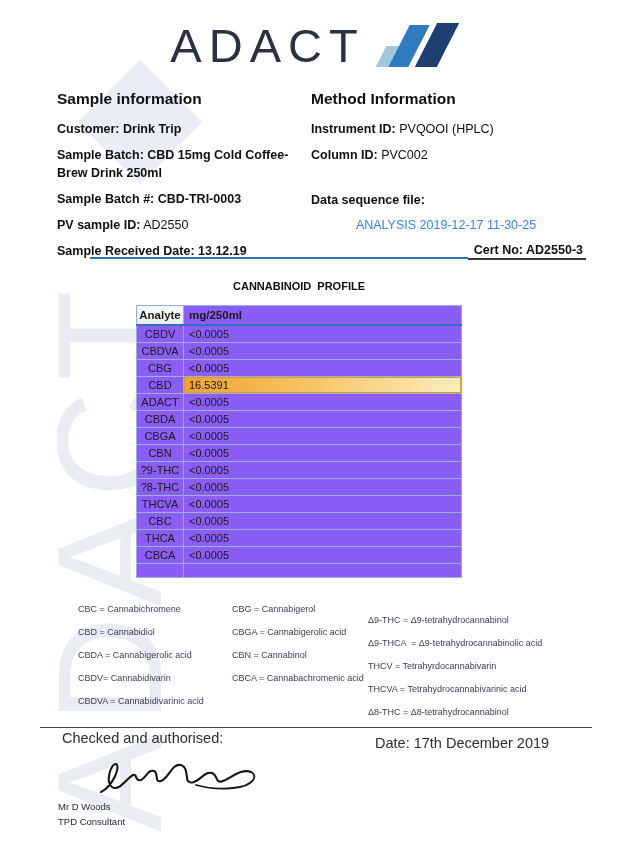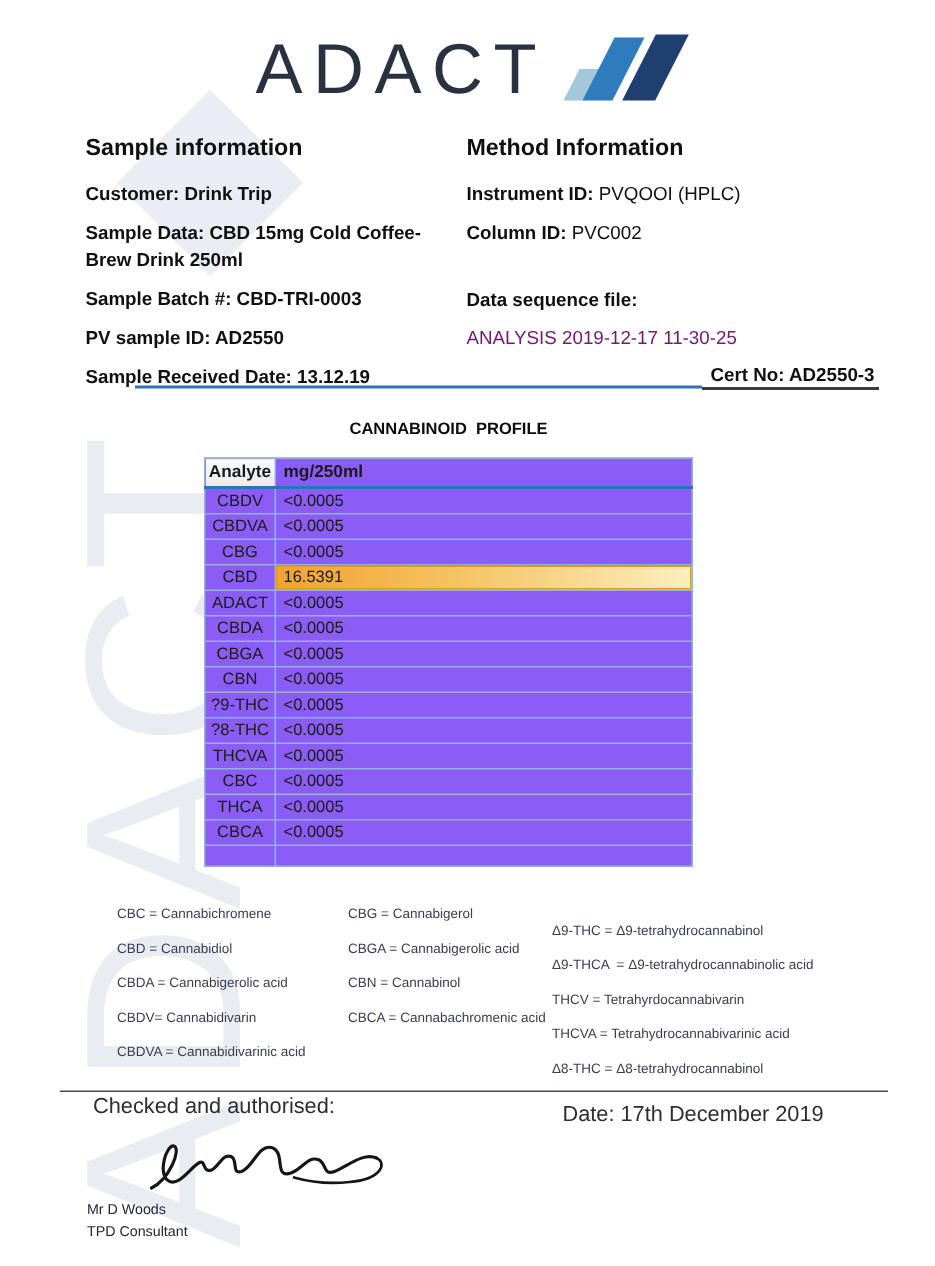--- a/index.html
+++ b/index.html
@@ -28,21 +28,21 @@
   .mk-mid{left:20px;width:20px;height:42px;background:#2e7bbd;}
   .mk-dark{left:47px;width:22px;height:44px;background:#1e3f70;}
   
   .sample-col{left:57px;top:90px;width:250px;}
   .method-col{left:311px;top:90px;width:270px;}
   .col-title{font-size:15.5px;font-weight:bold;color:#101010;margin:0 0 13px 0;}
   .field{font-size:12.5px;line-height:1.4;margin-bottom:8.5px;color:#101010;}
   .sample-col .field{font-weight:bold;}
   .field .lbl{font-weight:bold;}
   #method-fields .field:nth-child(3){margin-top:27px;}
-  .analysis-line{font-size:12.5px;color:#701a75;margin-top:0;}
+  .analysis-line{font-size:12.5px;color:#3b82f6;margin-top:0;text-align:center;}
   
   .cert-row{left:90px;top:243px;width:496px;display:flex;align-items:flex-end;}
   .cert-rule{flex:1;height:2px;background:#2e74b5;margin-bottom:1px;}
   .cert-text{font-size:12.5px;font-weight:bold;color:#101010;white-space:nowrap;
     border-bottom:2px solid #3b3b3b;padding:0 3px 1px 6px;}
   
   .table-title{left:136px;top:280px;width:326px;text-align:center;
     font-size:11px;font-weight:bold;color:#0c0c0c;white-space:pre;}
   table.cprofile{left:136px;top:305px;width:326px;border-collapse:collapse;
     font-size:11px;background:#8b5cf6;position:absolute;z-index:1;table-layout:fixed;}
@@ -81,23 +81,23 @@
     <span class="mk-light"></span>
     <span class="mk-mid"></span>
     <span class="mk-dark"></span>
   </div>
 </div>
 
 <div class="layer sample-col">
   <h2 class="col-title">Sample information</h2>
   <div id="sample-fields">
       <div class="field"><span class="lbl">Customer:</span><span style="font-weight: bold;"> Drink Trip</span></div>
-      <div class="field"><span class="lbl">Sample Data:</span><span style="font-weight: bold;"> CBD 15mg Cold Coffee-Brew Drink 250ml</span></div>
+      <div class="field"><span class="lbl">Sample Batch:</span><span style="font-weight: bold;"> CBD 15mg Cold Coffee-Brew Drink 250ml</span></div>
       <div class="field"><span class="lbl">Sample Batch #:</span><span style="font-weight: bold;"> CBD-TRI-0003</span></div>
-      <div class="field"><span class="lbl">PV sample ID:</span><span style="font-weight: bold;"> AD2550</span></div>
+      <div class="field"><span class="lbl">PV sample ID:</span><span style="font-weight: normal;"> AD2550</span></div>
       <div class="field"><span class="lbl">Sample Received Date:</span><span style="font-weight: bold;"> 13.12.19</span></div>
     </div>
 </div>
 
 <div class="layer method-col">
   <h2 class="col-title">Method Information</h2>
   <div id="method-fields">
       <div class="field"><span class="lbl">Instrument ID:</span><span> PVQOOI (HPLC)</span></div>
       <div class="field"><span class="lbl">Column ID:</span><span> PVC002</span></div>
       <div class="field"><span class="lbl">Data sequence file:</span><span></span></div>

